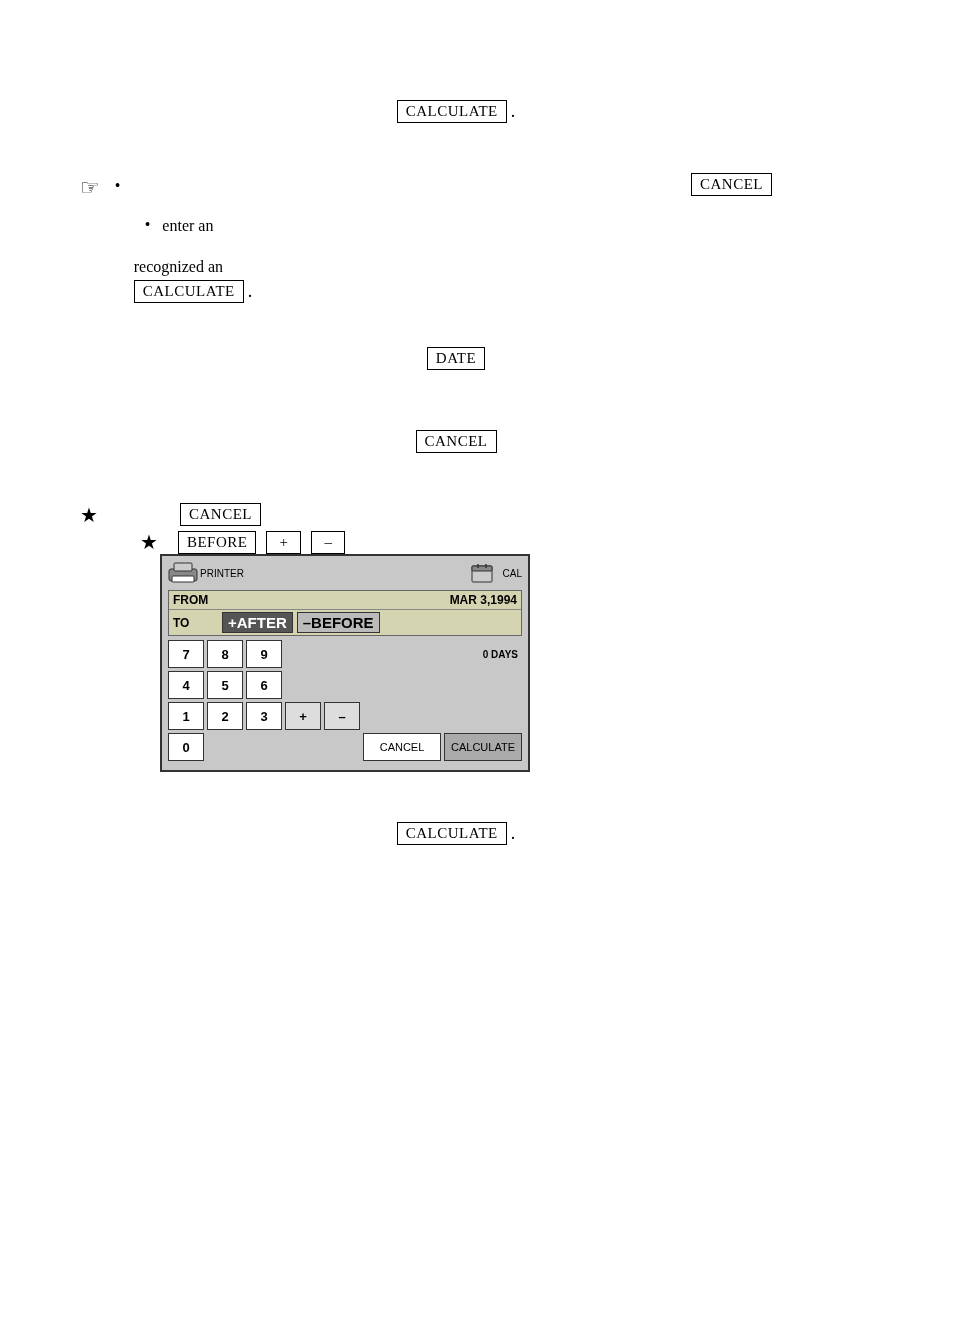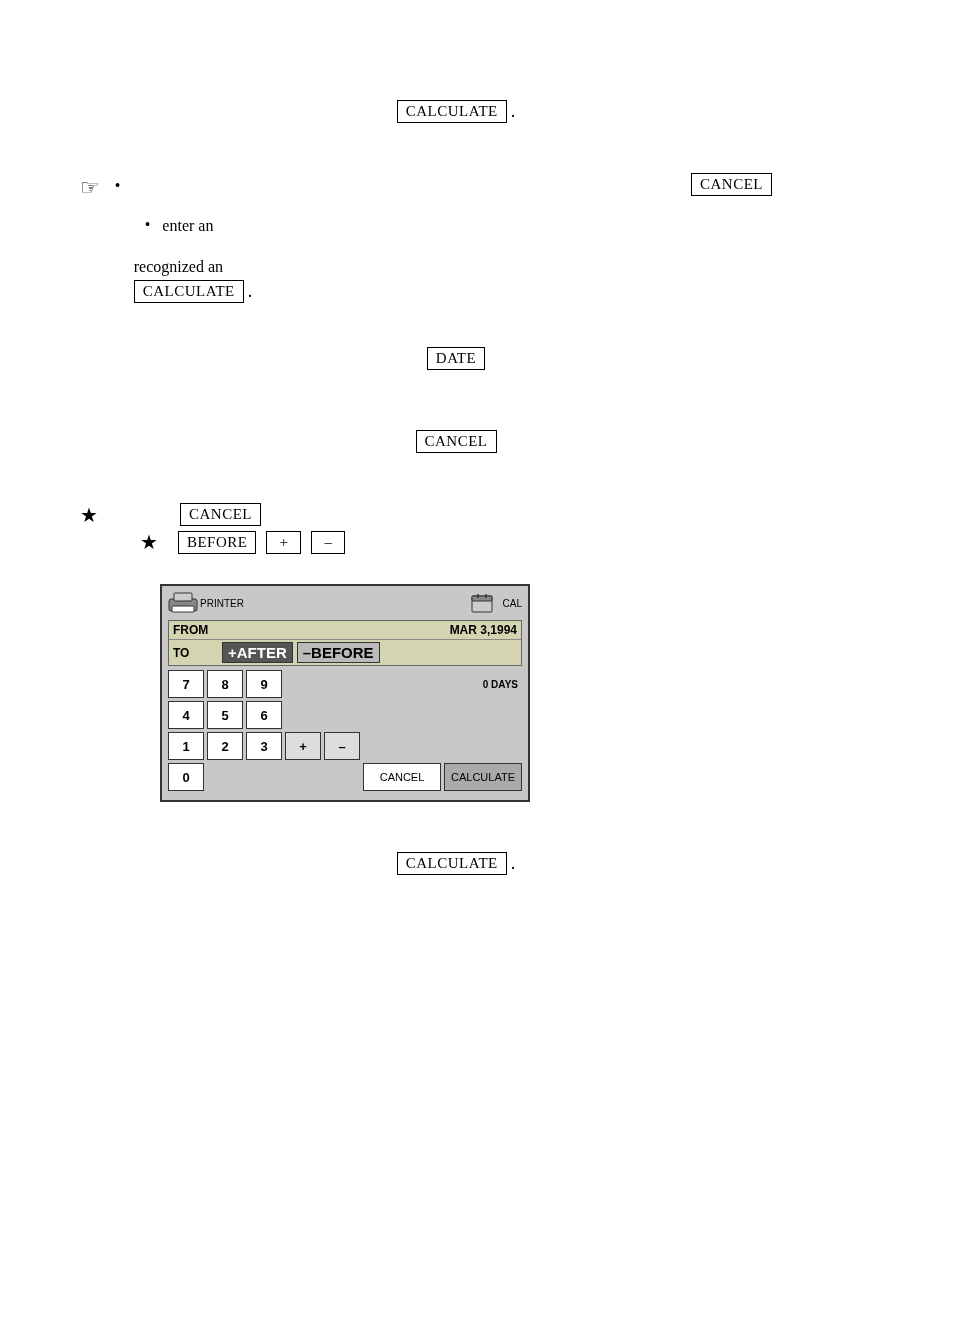--- a/index.html
+++ b/index.html
@@ -136,21 +136,20 @@
       margin-top: 2px;
     }
 
     .star2-icon {
       font-size: 20px;
       margin-right: 10px;
     }
 
     
     .calculator-widget {
-      margin-top: 30px;
       margin-left: 80px;
       width: 370px;
       border: 2px solid #333;
       background: #c8c8c8;
       padding: 6px;
       font-family: Arial, Helvetica, sans-serif;
       font-size: 13px;
     }
 
     .calc-top-bar {

